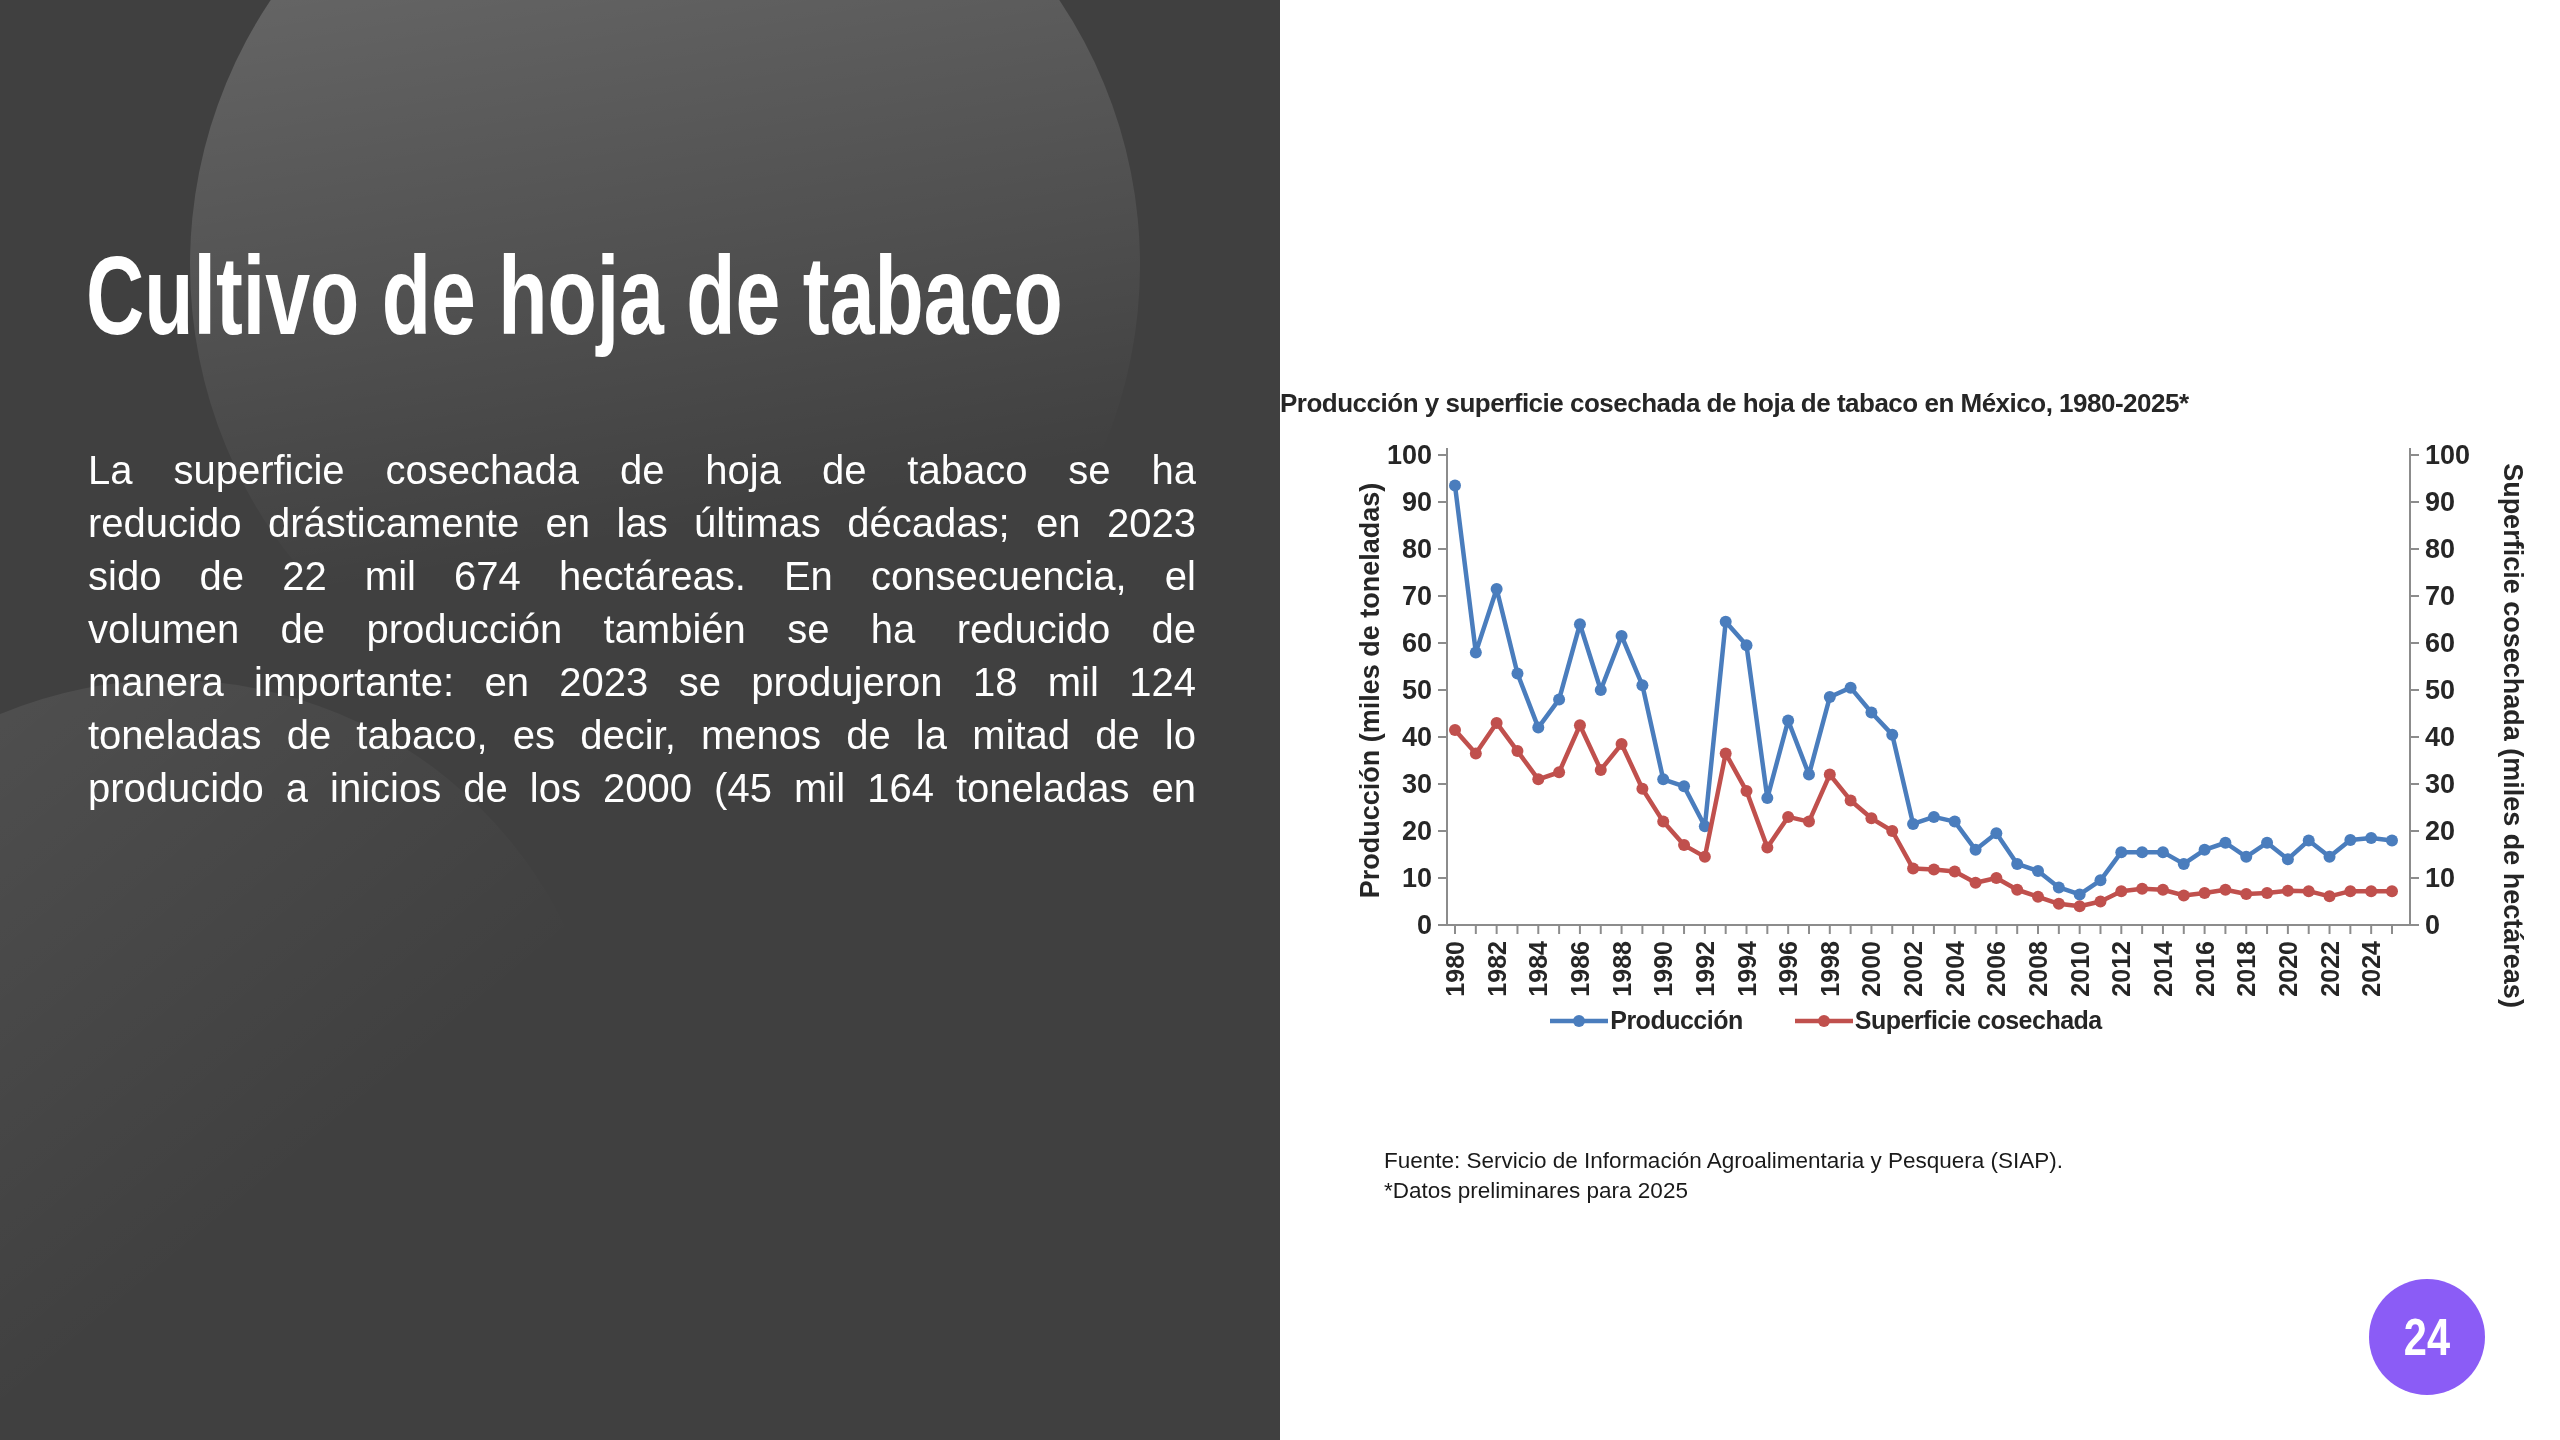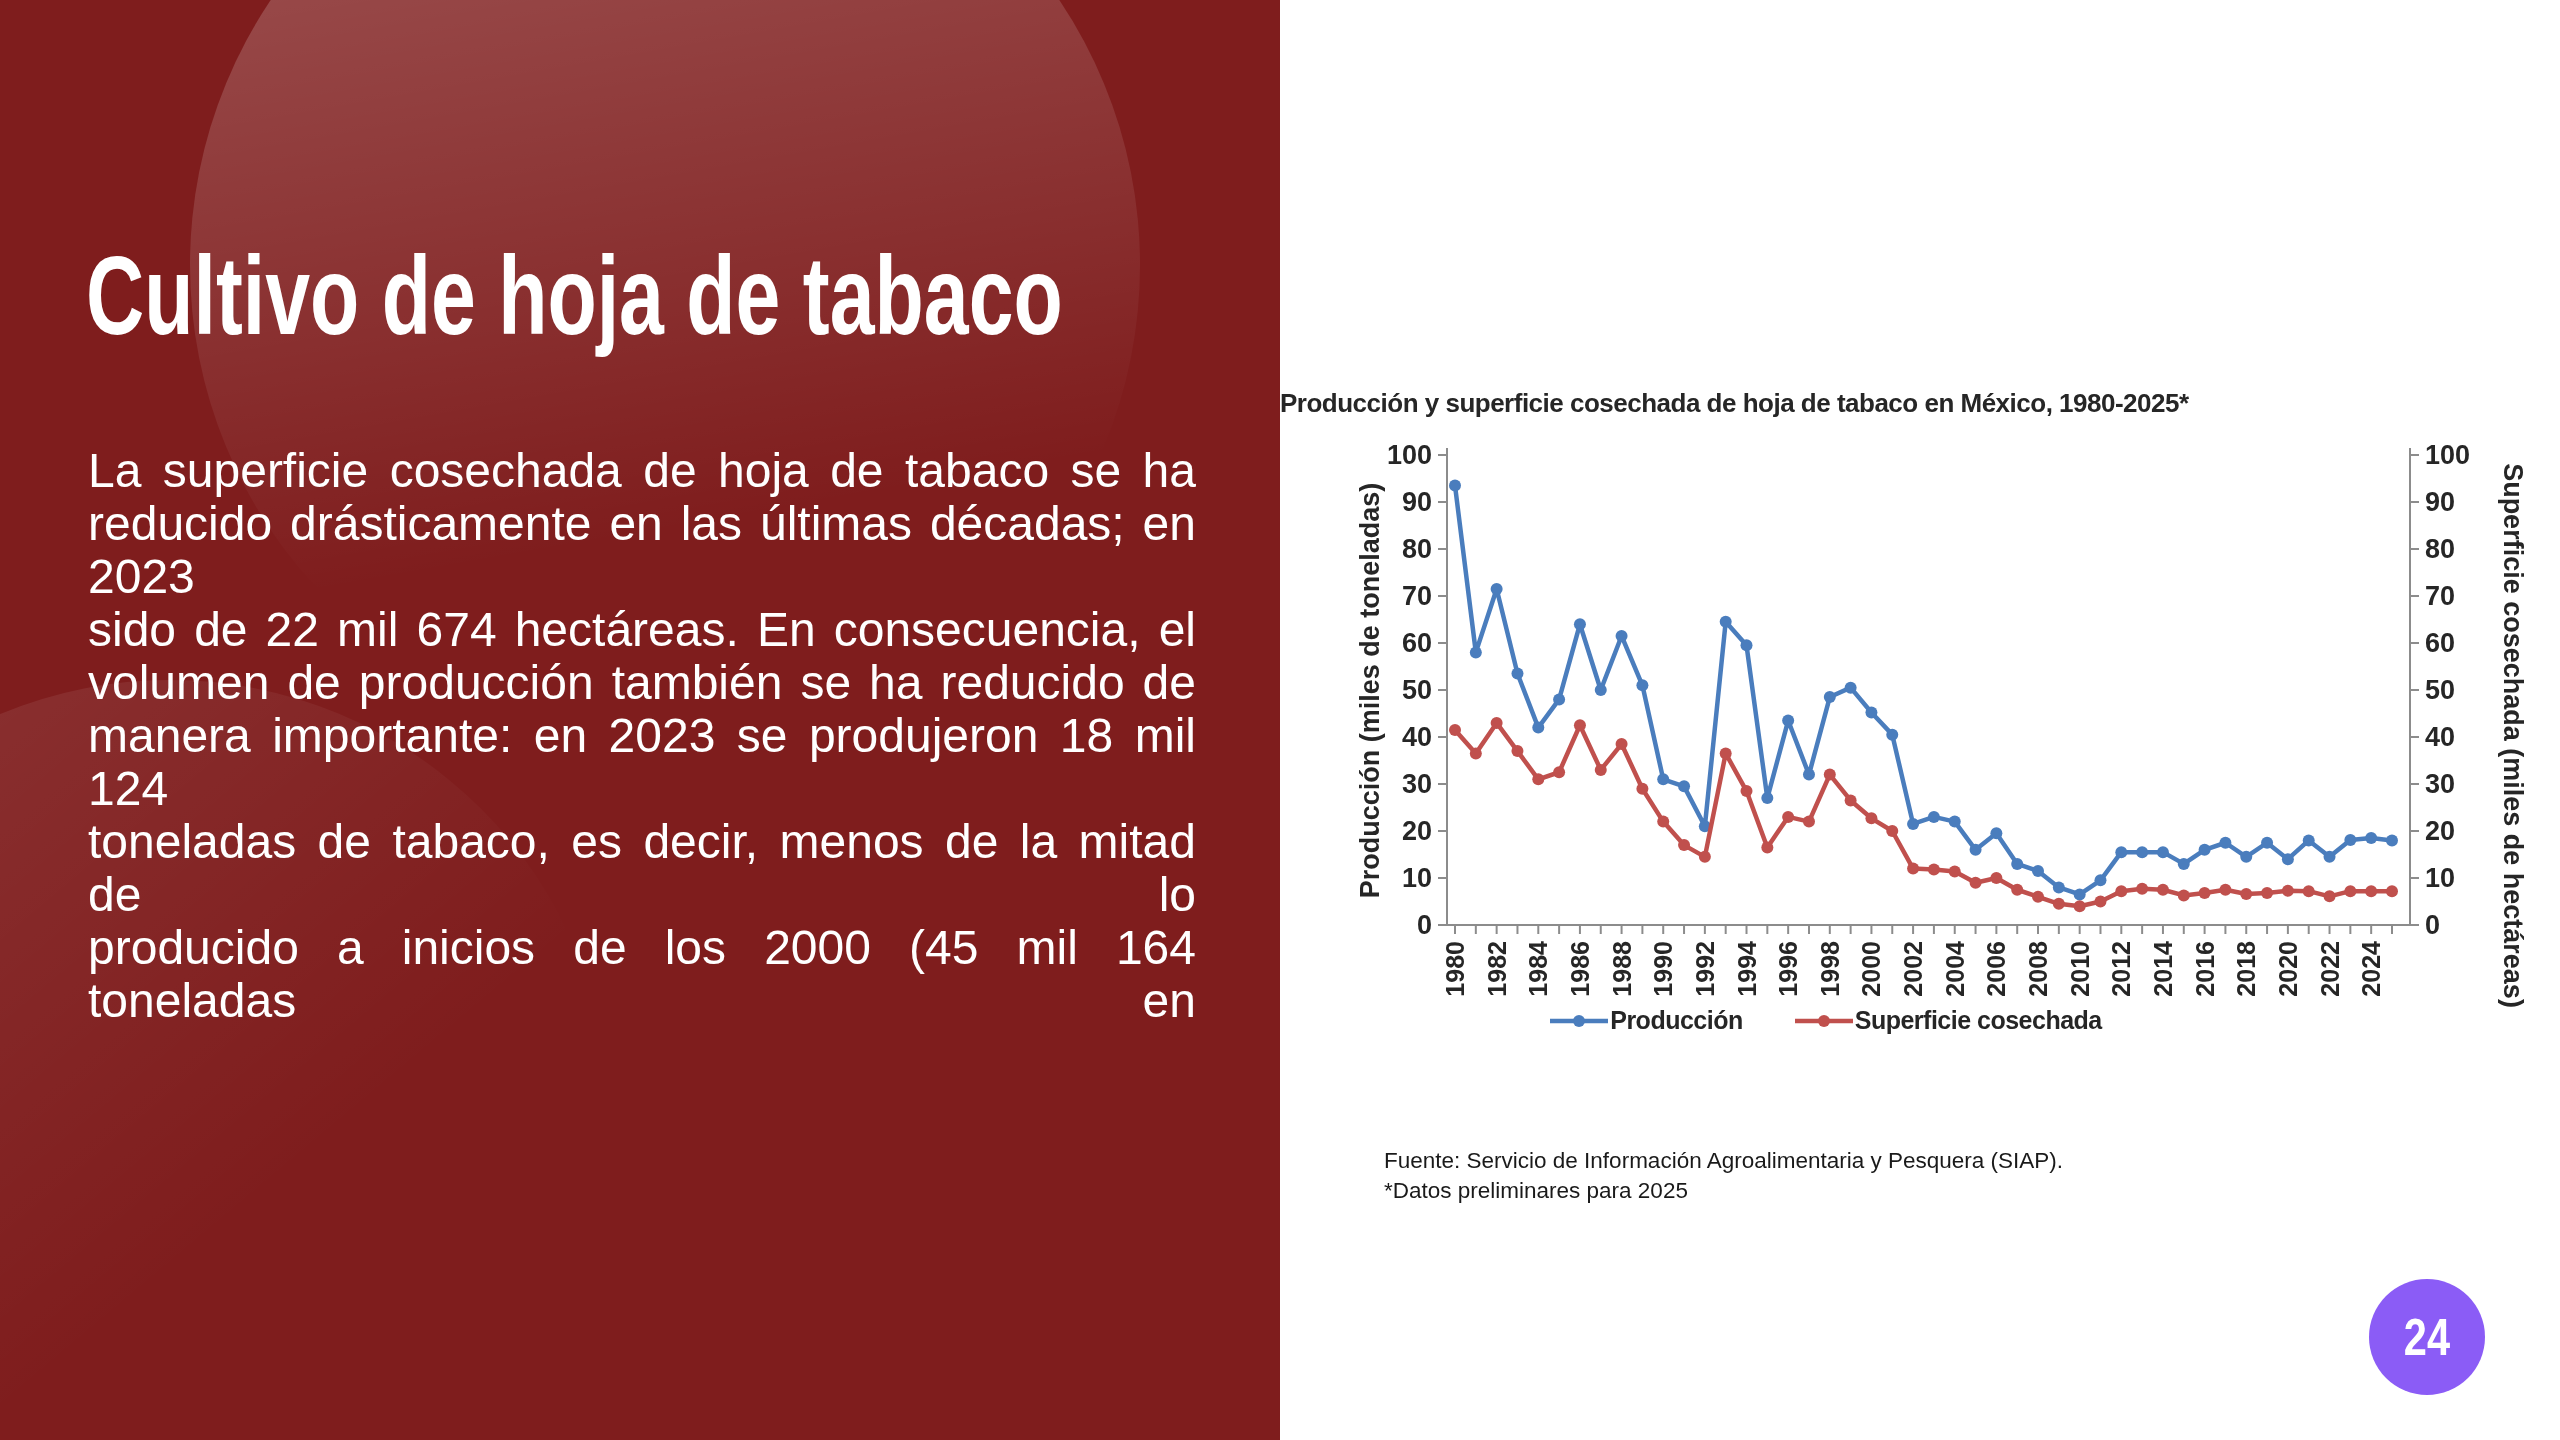--- a/index.html
+++ b/index.html
@@ -1,29 +1,29 @@
 <!DOCTYPE html>
 <html><head>
 <meta charset="utf-8">
 <style>
   html,body{margin:0;padding:0;background:#ffffff;}
   .slide{position:relative;width:2560px;height:1440px;background:#ffffff;overflow:hidden;
          font-family:"Liberation Sans",sans-serif;}
 
   
-  .panel{position:absolute;left:0;top:0;width:1280px;height:1440px;background:#7f1d1d;overflow:hidden;}
+  .panel{position:absolute;left:0;top:0;width:1280px;height:1440px;background:#404040;overflow:hidden;}
   .deco-circle-1{position:absolute;left:190px;top:-210px;width:950px;height:950px;border-radius:50%;
       background:linear-gradient(170deg, rgba(255,255,255,0.26) 0%, rgba(255,255,255,0.08) 52%, rgba(255,255,255,0) 74%);}
   .deco-circle-2{position:absolute;left:-270px;top:680px;width:880px;height:880px;border-radius:50%;
       background:linear-gradient(140deg, rgba(255,255,255,0.10) 0%, rgba(255,255,255,0) 60%);}
   .panel-title{position:absolute;left:86px;top:240px;margin:0;color:#ffffff;font-weight:700;
       font-size:112px;line-height:112px;white-space:nowrap;letter-spacing:0px;
       transform:scaleX(0.72);transform-origin:left top;}
   .panel-body{position:absolute;left:88px;top:444px;width:1108px;color:#ffffff;
-      font-size:48px;line-height:53px;font-weight:400;}
+      font-size:40px;line-height:53px;font-weight:400;}
   .panel-body .pline{text-align:justify;text-align-last:justify;}
   .panel-body .pline.pline-last{text-align-last:left;}
 
   
   .chart{position:absolute;left:1280px;top:370px;width:1280px;height:720px;}
   .chart-title{position:absolute;left:0;top:18px;width:1270px;
       font-size:26px;font-weight:700;color:#262626;letter-spacing:-0.5px;}
   .plot-svg{position:absolute;left:0;top:0;width:1280px;height:700px;
       font-family:"Liberation Sans",sans-serif;}
   .ylabel{position:absolute;font-size:27px;font-weight:700;color:#262626;text-align:center;white-space:nowrap;}

